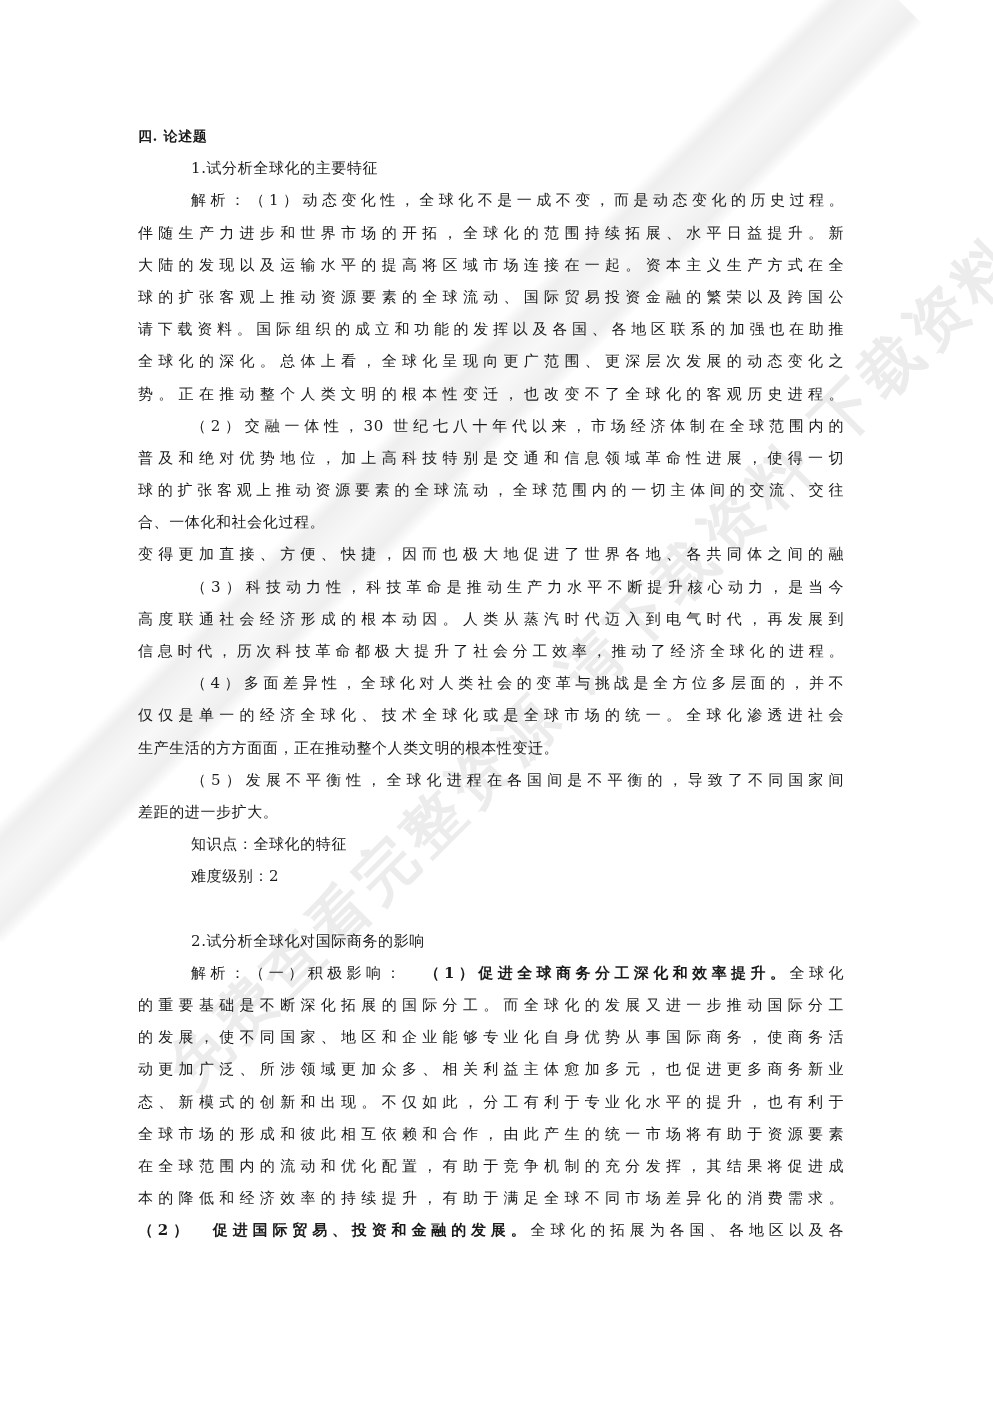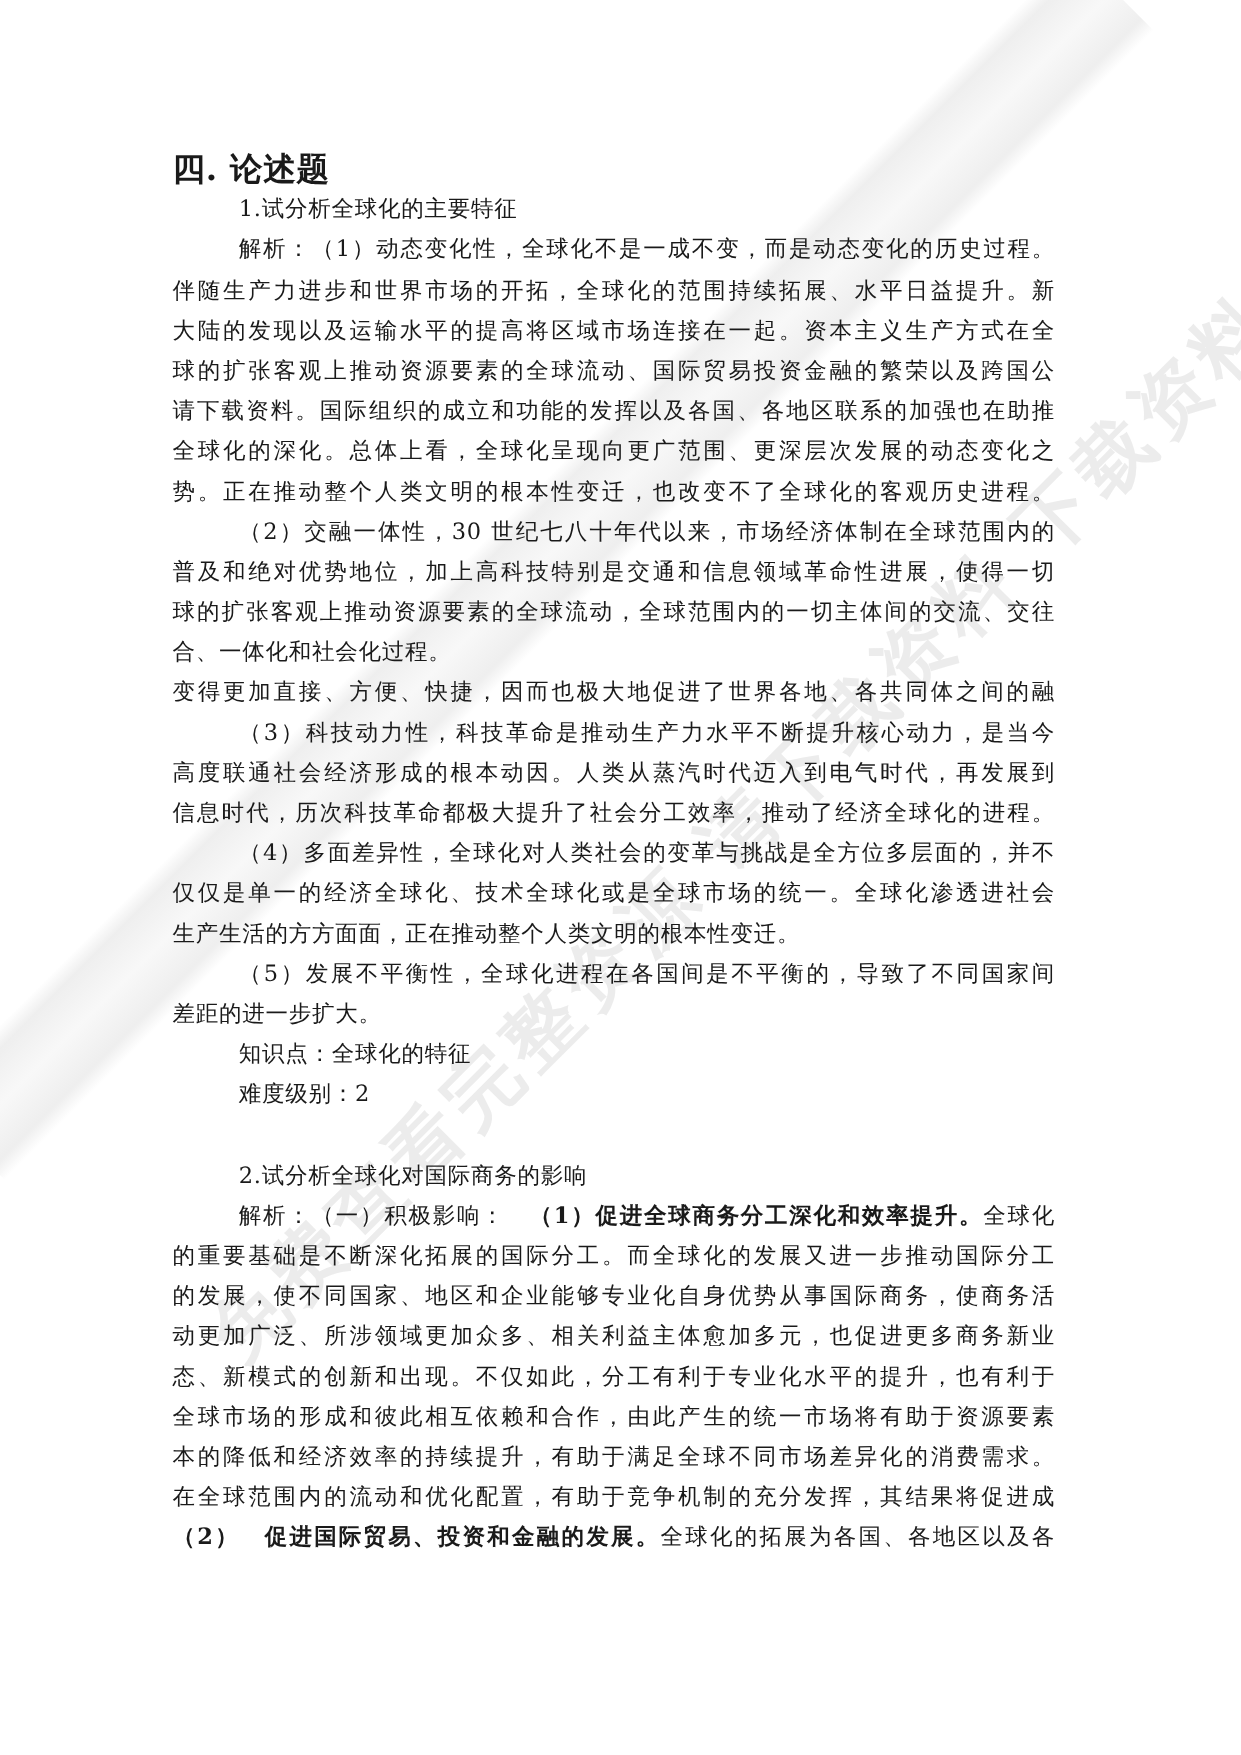--- a/index.html
+++ b/index.html
@@ -5,23 +5,23 @@
   html, body { margin: 0; padding: 0; background: #ffffff; }
   body { width: 993px; height: 1404px; position: relative; overflow: hidden;
          font-family: "DejaVu Serif", "Liberation Serif", serif; color: #1a1a1a; }
   .watermark { position: absolute; left: 0; top: 0; width: 993px; height: 1404px; pointer-events: none; overflow: hidden; }
   .wm-band { position: absolute; width: 1300px; height: 90px; left: -60px; top: 880px;
              transform: rotate(-45deg); transform-origin: 0 0;
              background: linear-gradient(to bottom, rgba(230,230,230,0) 0%, rgba(225,225,225,0.55) 15%, rgba(235,235,235,0.35) 50%, rgba(225,225,225,0.55) 85%, rgba(230,230,230,0) 100%); }
   .wm-text { position: absolute; left: 150px; top: 1050px; transform: rotate(-45deg); transform-origin: 0 0;
              font-size: 60px; font-weight: bold; color: rgba(200,200,200,0.35); white-space: nowrap; letter-spacing: 6px; }
   .page { position: absolute; left: 138px; top: 120px; width: 706px; }
-  .line { font-size: 18px; line-height: 32.2px; height: 32.2px; white-space: nowrap; letter-spacing: 0.6px; }
+  .line { font-size: 15px; line-height: 32.2px; height: 32.2px; white-space: nowrap; letter-spacing: 0.6px; }
   .indent { padding-left: 53px; }
-  .h-section { font-weight: bold; font-size: 26px; }
+  .h-section { font-weight: bold; font-size: 14px; }
   .bold { font-weight: bold; }
   .spacer { height: 32.2px; }
   .justify { text-align: justify; text-align-last: justify; }
 </style>
 </head>
 <body>
 
 <div class="watermark">
   <div class="wm-band"></div>
   <div class="wm-text">免费查看完整资源 请下载资料 下载资料</div>
@@ -58,18 +58,18 @@
 
   <div class="line indent">2.试分析全球化对国际商务的影响</div>
   <div class="line indent justify">
     <span>解析：（一）积极影响：　</span><span class="bold">（1）促进全球商务分工深化和效率提升。</span><span>全球化</span>
   </div>
   <div class="line justify">的重要基础是不断深化拓展的国际分工。而全球化的发展又进一步推动国际分工</div>
   <div class="line justify">的发展，使不同国家、地区和企业能够专业化自身优势从事国际商务，使商务活</div>
   <div class="line justify">动更加广泛、所涉领域更加众多、相关利益主体愈加多元，也促进更多商务新业</div>
   <div class="line justify">态、新模式的创新和出现。不仅如此，分工有利于专业化水平的提升，也有利于</div>
   <div class="line justify">全球市场的形成和彼此相互依赖和合作，由此产生的统一市场将有助于资源要素</div>
+  <div class="line justify">在全球范围内的流动和优化配置，有助于竞争机制的充分发挥，其结果将促进成</div>
   <div class="line justify">本的降低和经济效率的持续提升，有助于满足全球不同市场差异化的消费需求。</div>
-  <div class="line justify">在全球范围内的流动和优化配置，有助于竞争机制的充分发挥，其结果将促进成</div>
   <div class="line justify">
     <span class="bold">（2）　促进国际贸易、投资和金融的发展。</span><span>全球化的拓展为各国、各地区以及各</span>
   </div>
 </div>
 
 </body></html>

